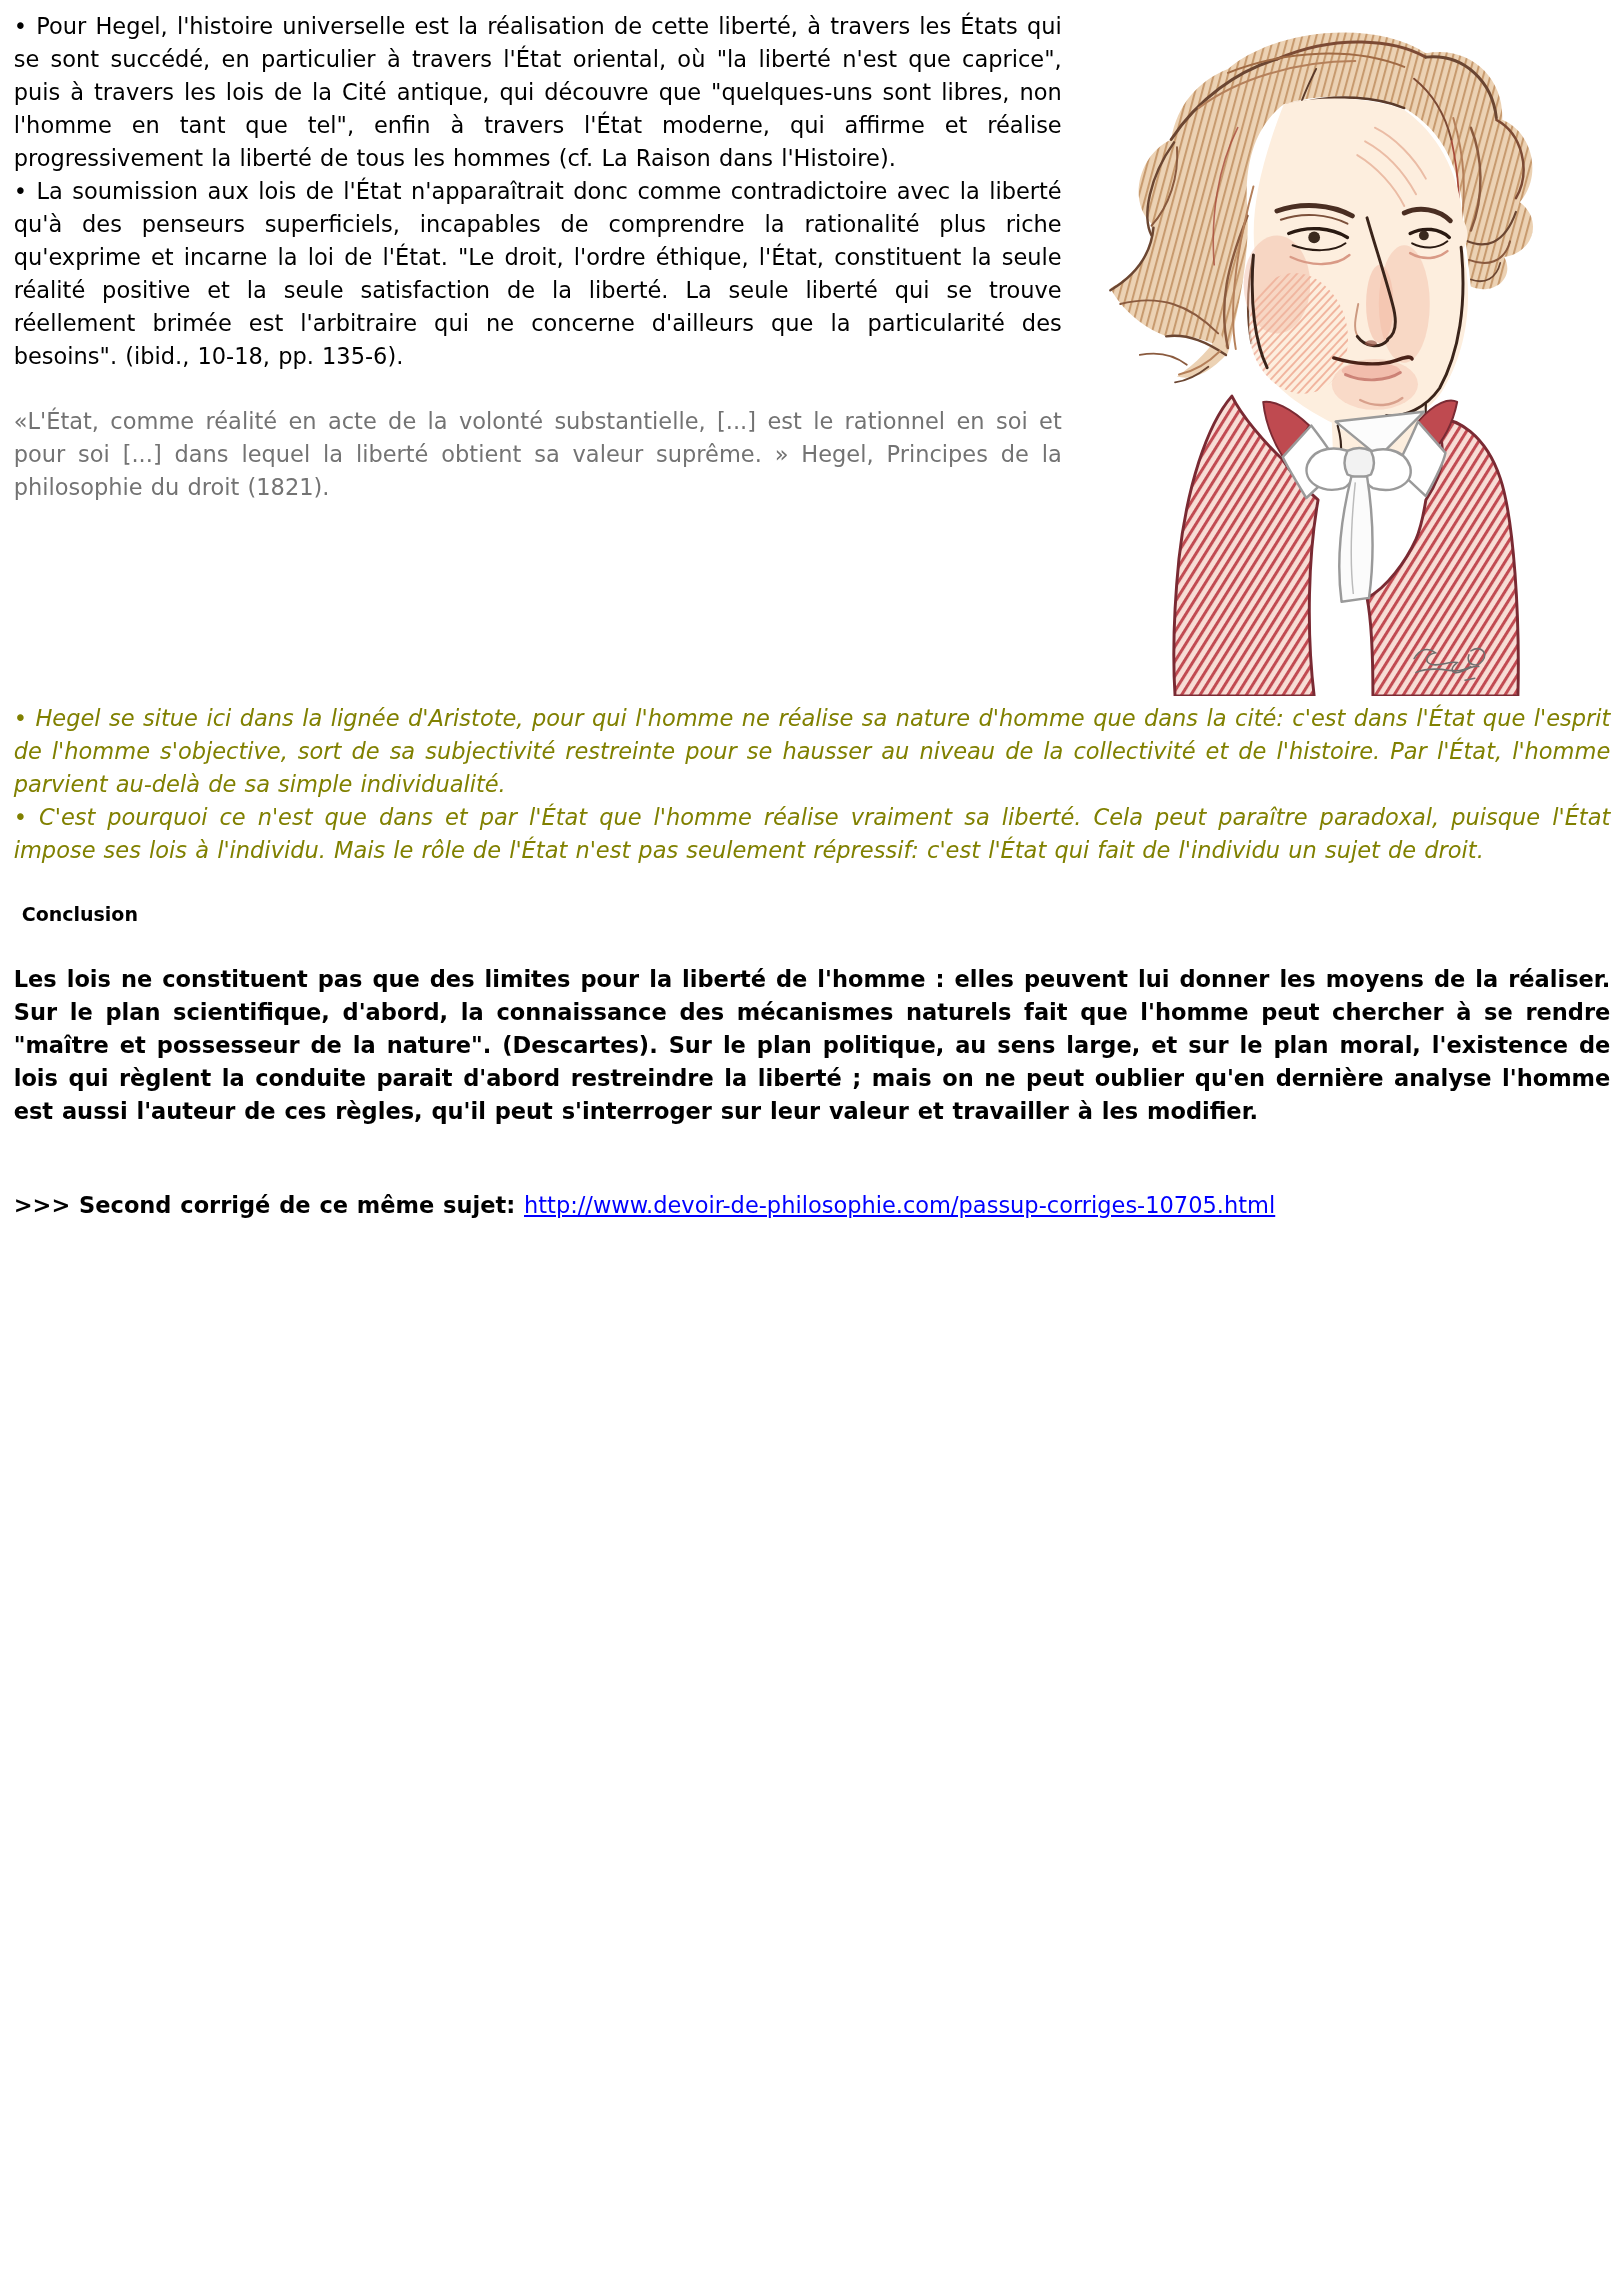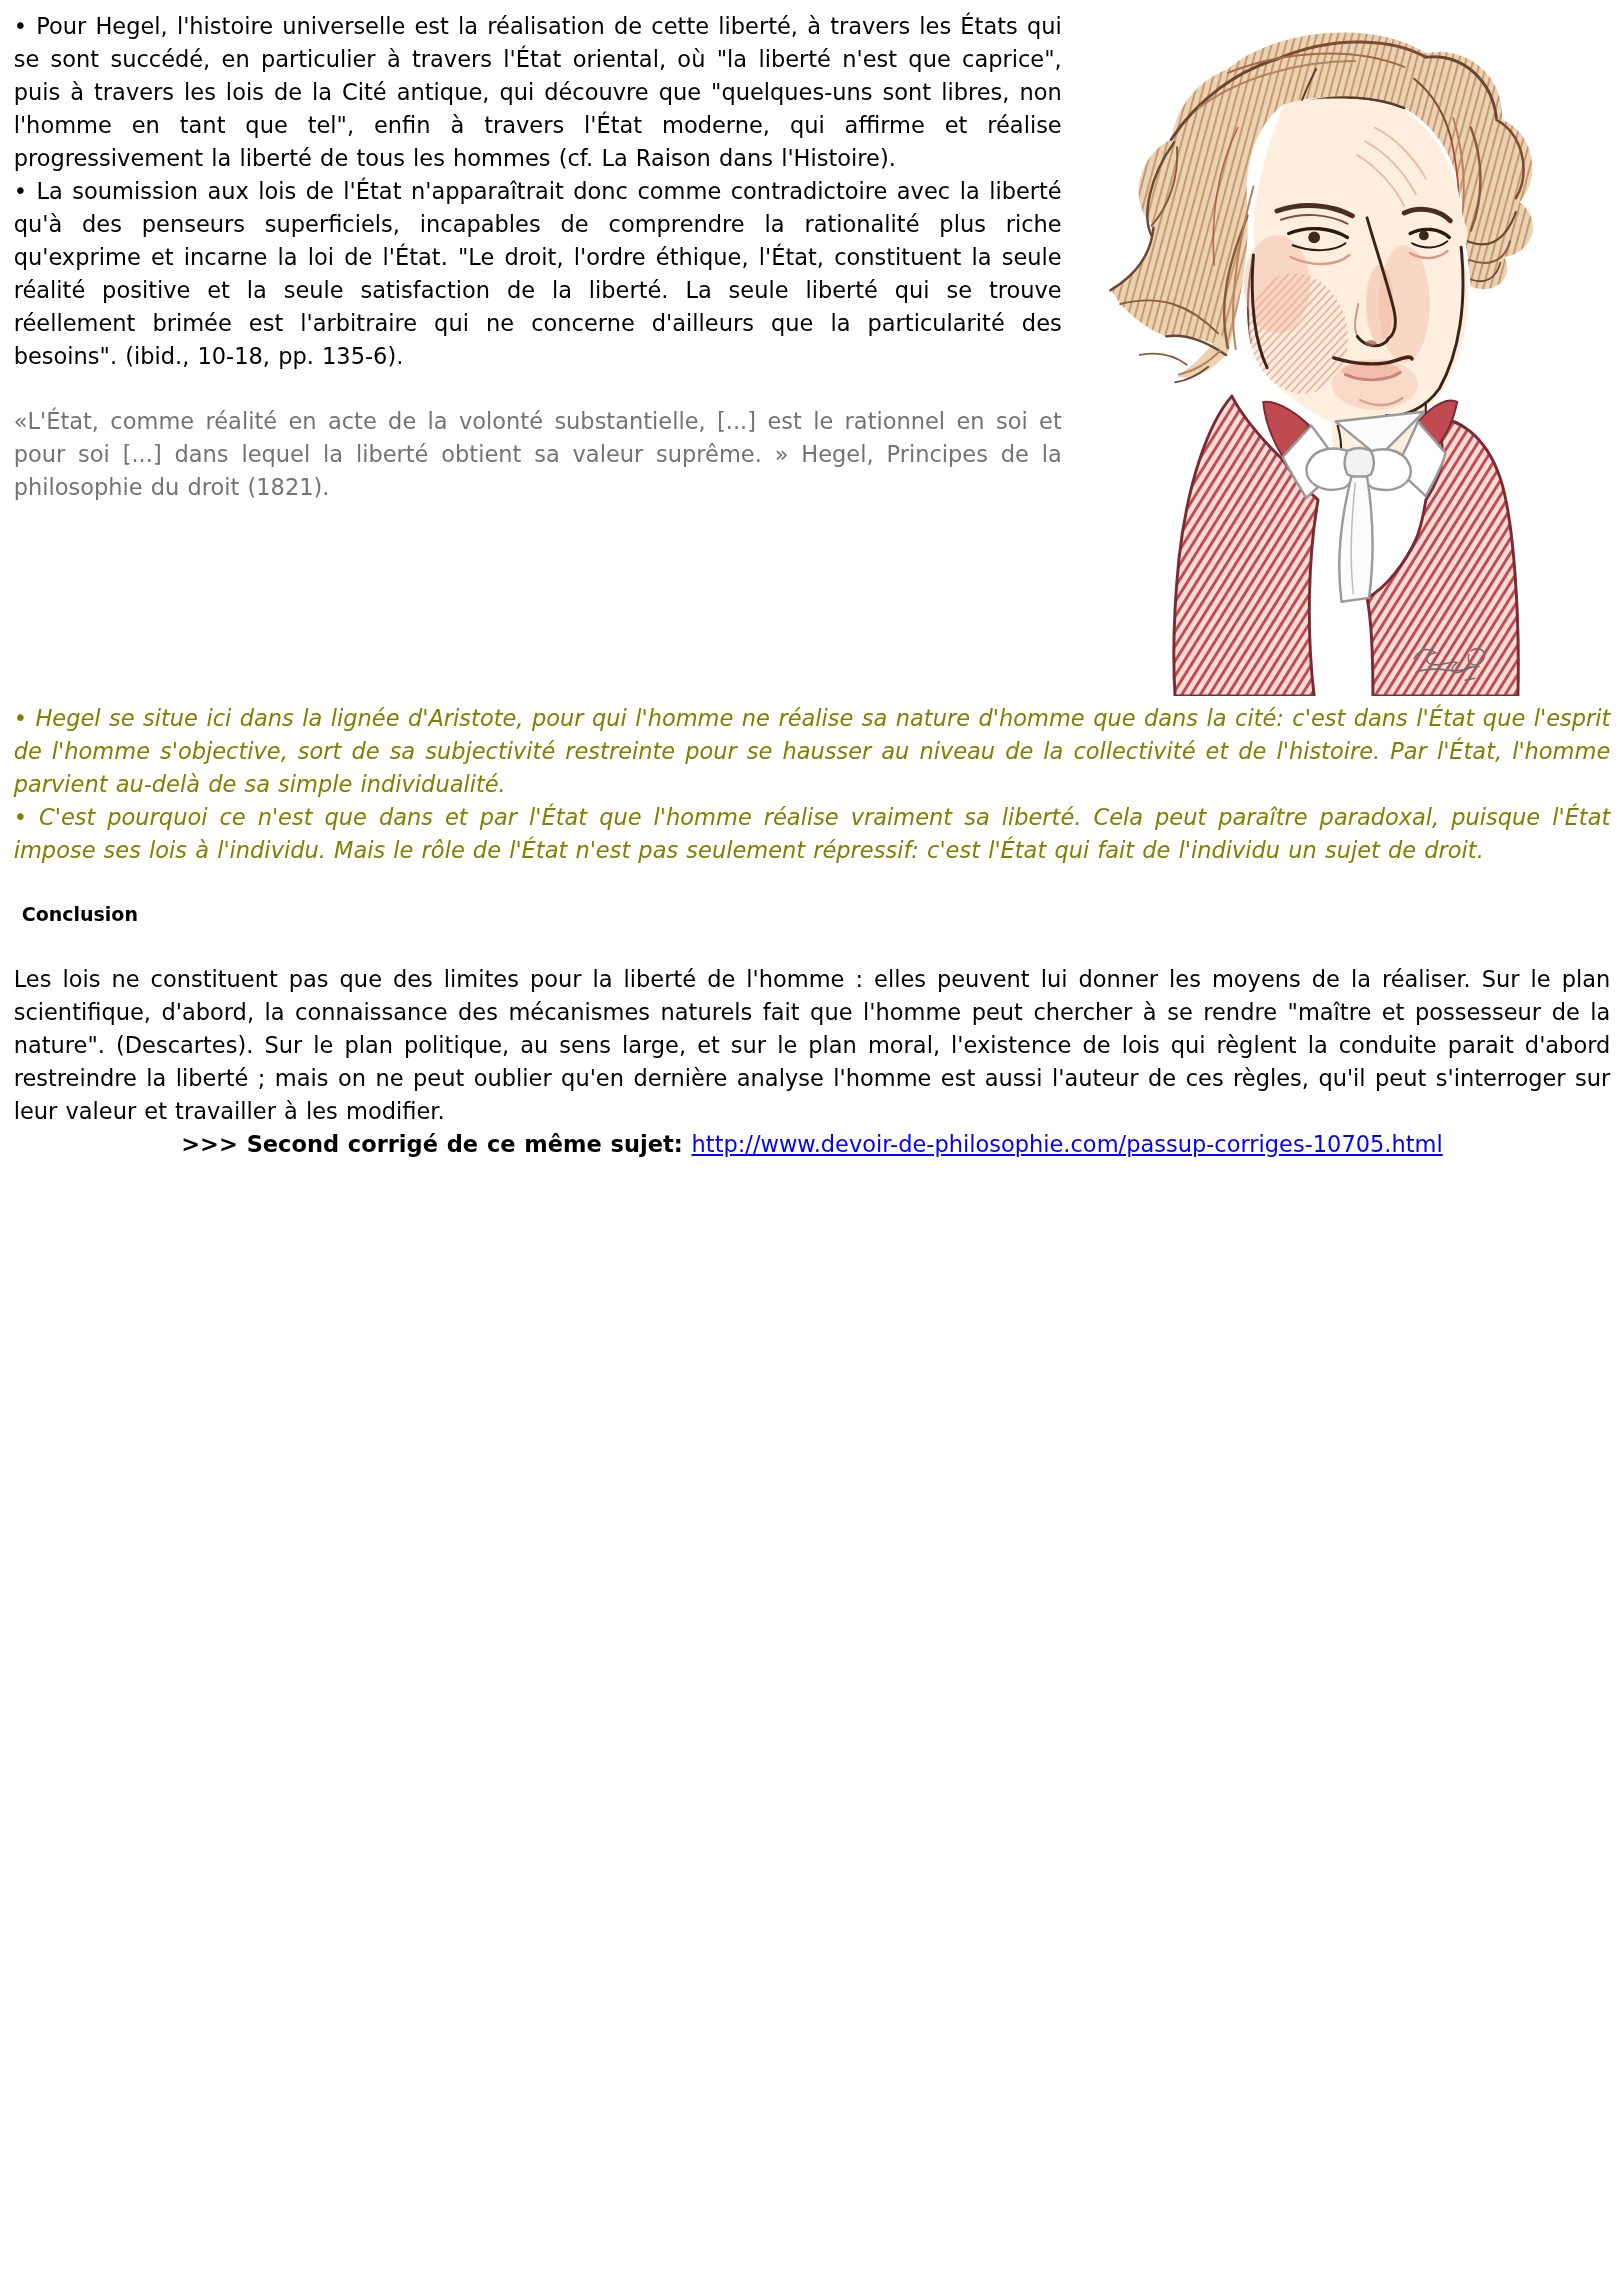--- a/index.html
+++ b/index.html
@@ -39,24 +39,25 @@
   }
   .conclusion-heading {
     font-weight: bold;
     font-size: 19px;
     margin: 31px 0 0 8px;
     color: #000;
   }
   .conclusion-para {
     text-align: justify;
     margin-top: 32px;
+    font-weight: bold;
   }
   .footer-line {
+    margin-top: 61px;
     font-weight: bold;
-    text-align: center;
   }
   .footer-label { font-weight: bold; margin-right: 8.8px; }
   .footer-link {
     font-weight: normal;
     color: #0000ff;
     text-decoration: underline;
     cursor: pointer;
   }
 </style>
 </head>

